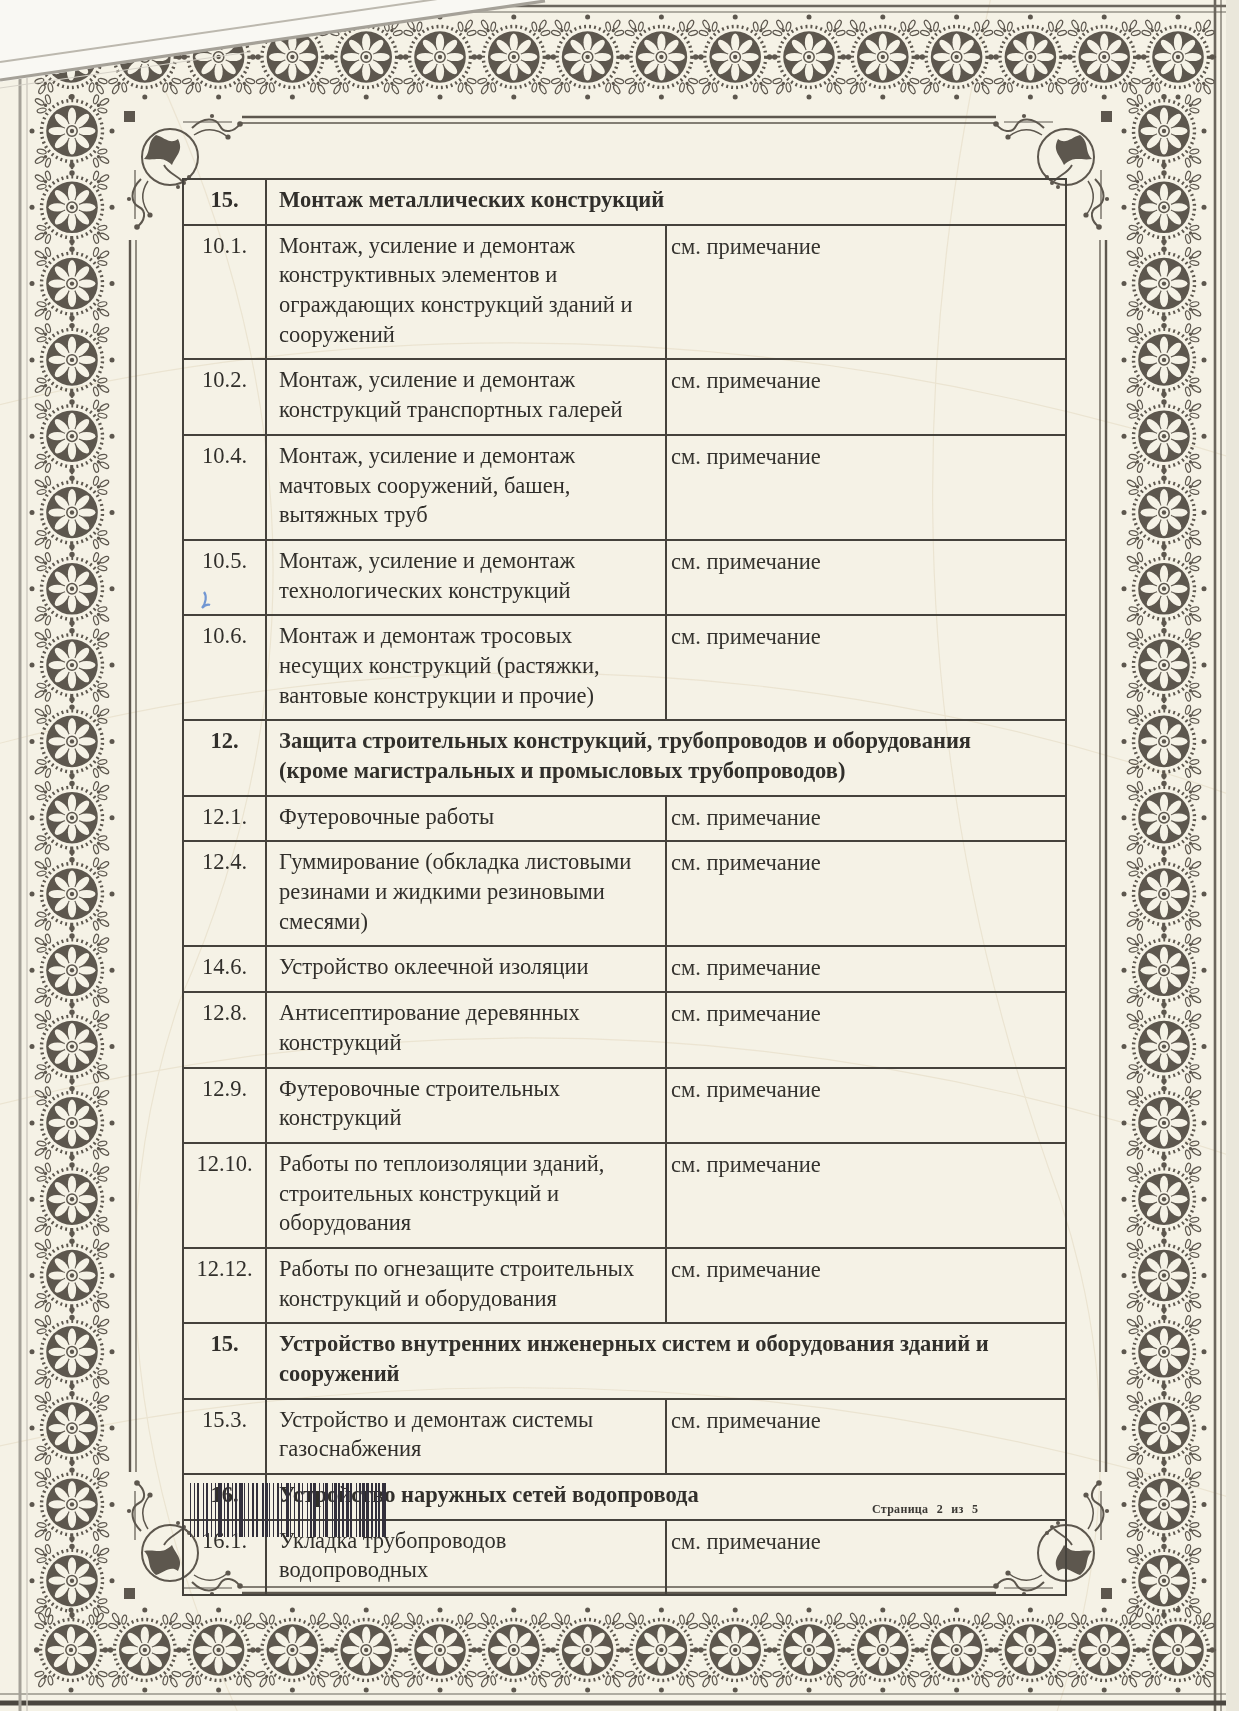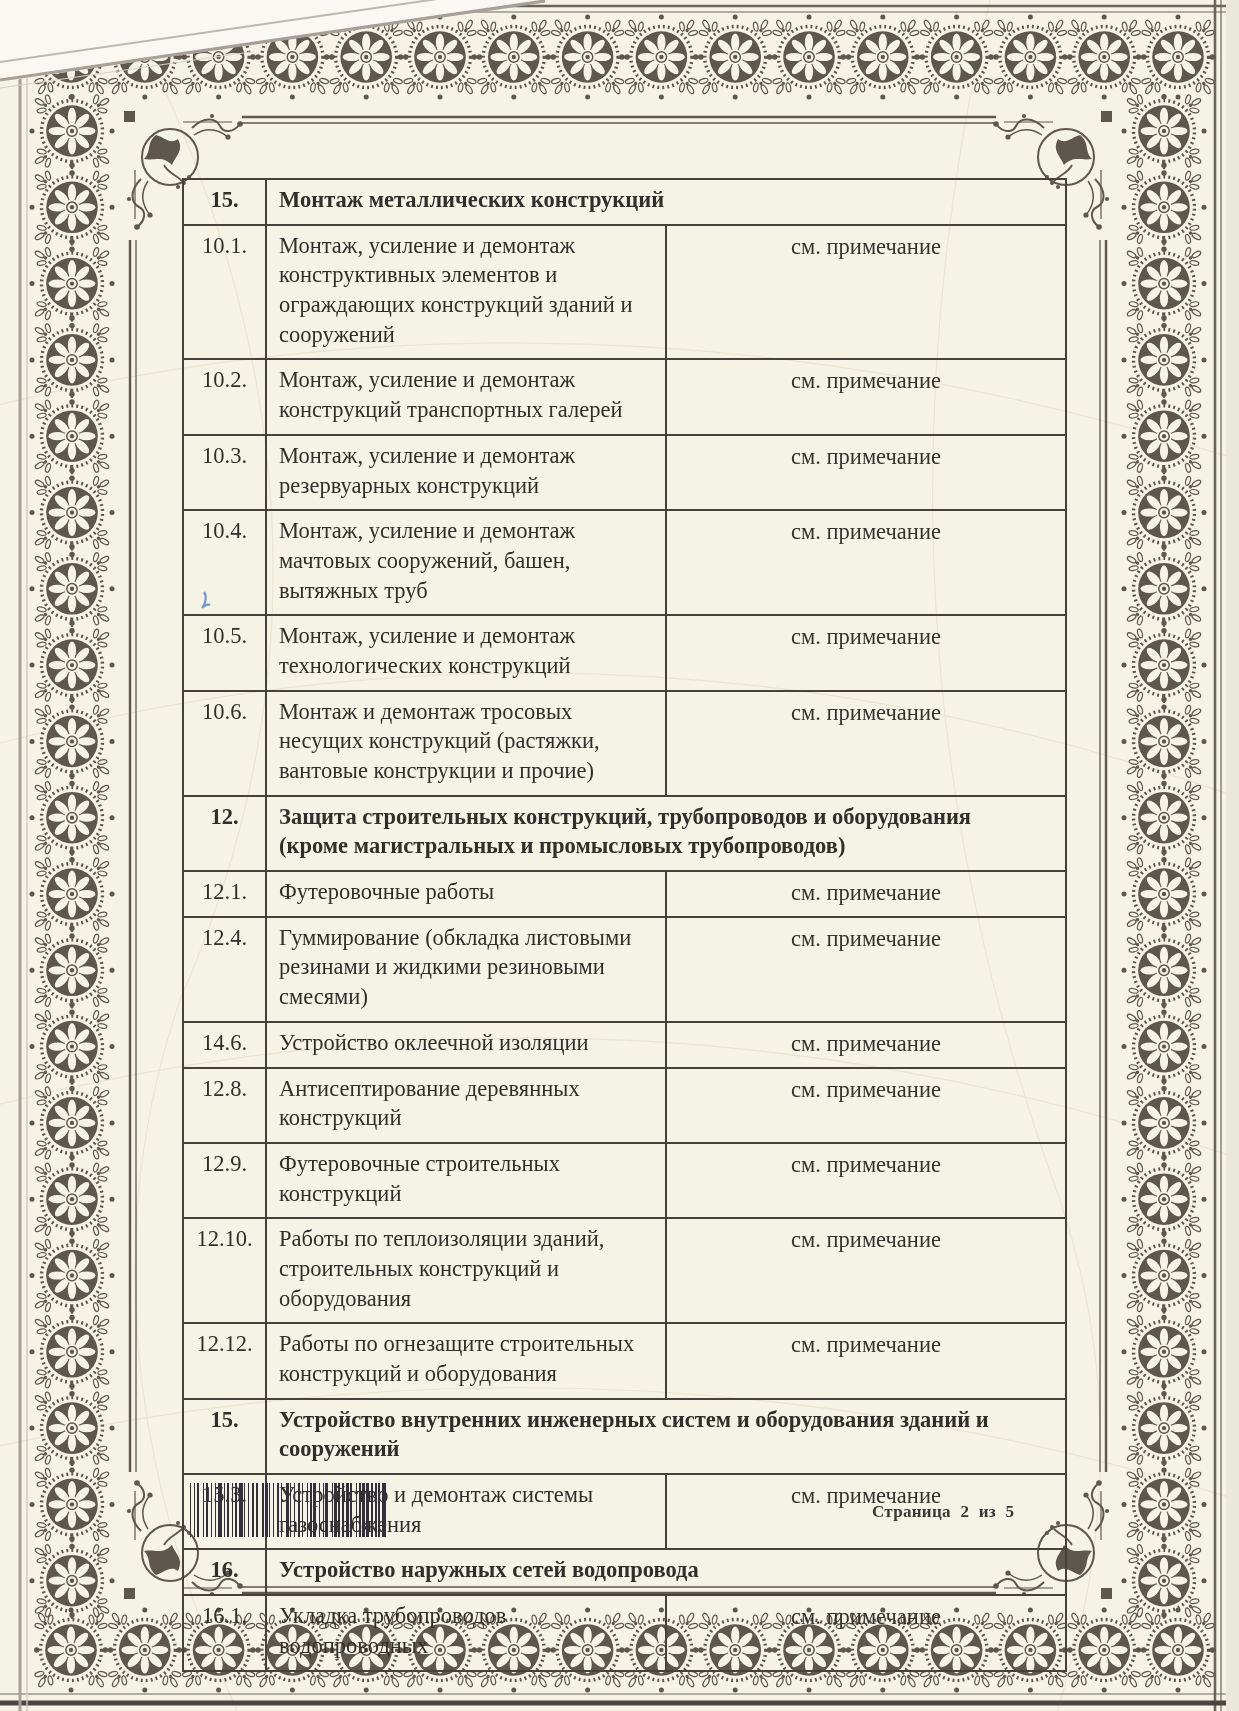--- a/index.html
+++ b/index.html
@@ -14,33 +14,33 @@
   #works-table{
     position:absolute;left:182px;top:178px;width:885px;
     border-collapse:collapse;table-layout:fixed;
   }
   #works-table td{
     border:2px solid #45423c;vertical-align:top;
     font-size:22.5px;line-height:1.32;
   }
   td.c-num{width:77px;text-align:center;padding:5px 2px 4px;}
   td.c-desc{width:579px;padding:5px 10px 9px 12px;}
-  td.c-note{width:229px;text-align:center;padding:6px 4px;font-size:21.5px;color:#35332f;}
+  td.c-note{width:229px;padding:6px 4px;font-size:21.5px;color:#35332f;}
   tr.section td{font-weight:bold;}
   tr.section td.c-title{padding:5px 26px 9px 12px;}
   
   #barcode{
     position:absolute;left:190px;top:1483px;width:198px;height:54px;
     display:flex;align-items:stretch;overflow:hidden;
   }
   #barcode .bar{background:#33303c;height:100%;flex:0 0 auto;}
   #barcode .gap{height:100%;flex:0 0 auto;}
   .page-num{
     position:absolute;left:872px;top:1502px;width:180px;
-    font-size:17px;font-weight:bold;color:#3a3834;word-spacing:5px;
+    font-size:12px;font-weight:bold;color:#3a3834;word-spacing:5px;
     letter-spacing:0.3px;
   }
 </style>
 </head>
 <body>
 
 <div class="page">
 
   <svg id="deco" viewBox="0 0 1239 1711" aria-hidden="true">
     <defs>
@@ -254,25 +254,20 @@
           <td class="c-num">10.1.</td>
           <td class="c-desc">Монтаж, усиление и демонтаж конструктивных элементов и ограждающих конструкций зданий и сооружений</td>
           <td class="c-note">см. примечание</td>
         </tr>
         <tr>
           <td class="c-num">10.2.</td>
           <td class="c-desc">Монтаж, усиление и демонтаж конструкций транспортных галерей</td>
           <td class="c-note">см. примечание</td>
         </tr>
         <tr>
-          <td class="c-num">10.3.</td>
-          <td class="c-desc">Монтаж, усиление и демонтаж резервуарных конструкций</td>
-          <td class="c-note">см. примечание</td>
-        </tr>
-        <tr>
           <td class="c-num">10.4.</td>
           <td class="c-desc">Монтаж, усиление и демонтаж мачтовых сооружений, башен, вытяжных труб</td>
           <td class="c-note">см. примечание</td>
         </tr>
         <tr>
           <td class="c-num">10.5.</td>
           <td class="c-desc">Монтаж, усиление и демонтаж технологических конструкций</td>
           <td class="c-note">см. примечание</td>
         </tr>
         <tr>

